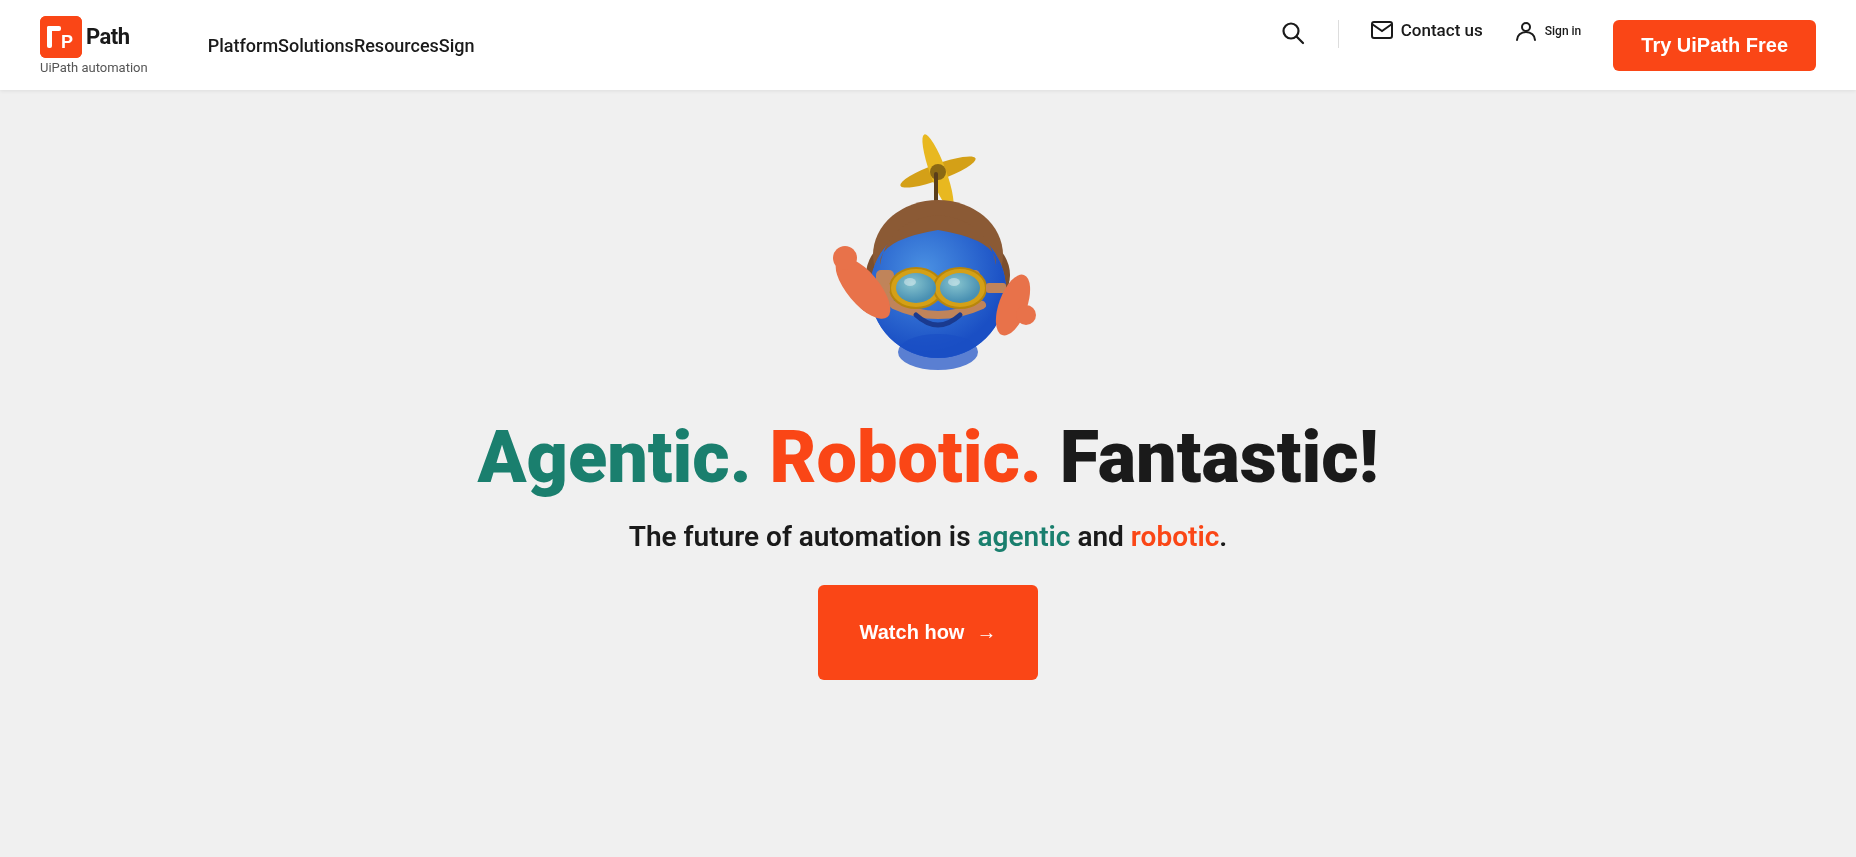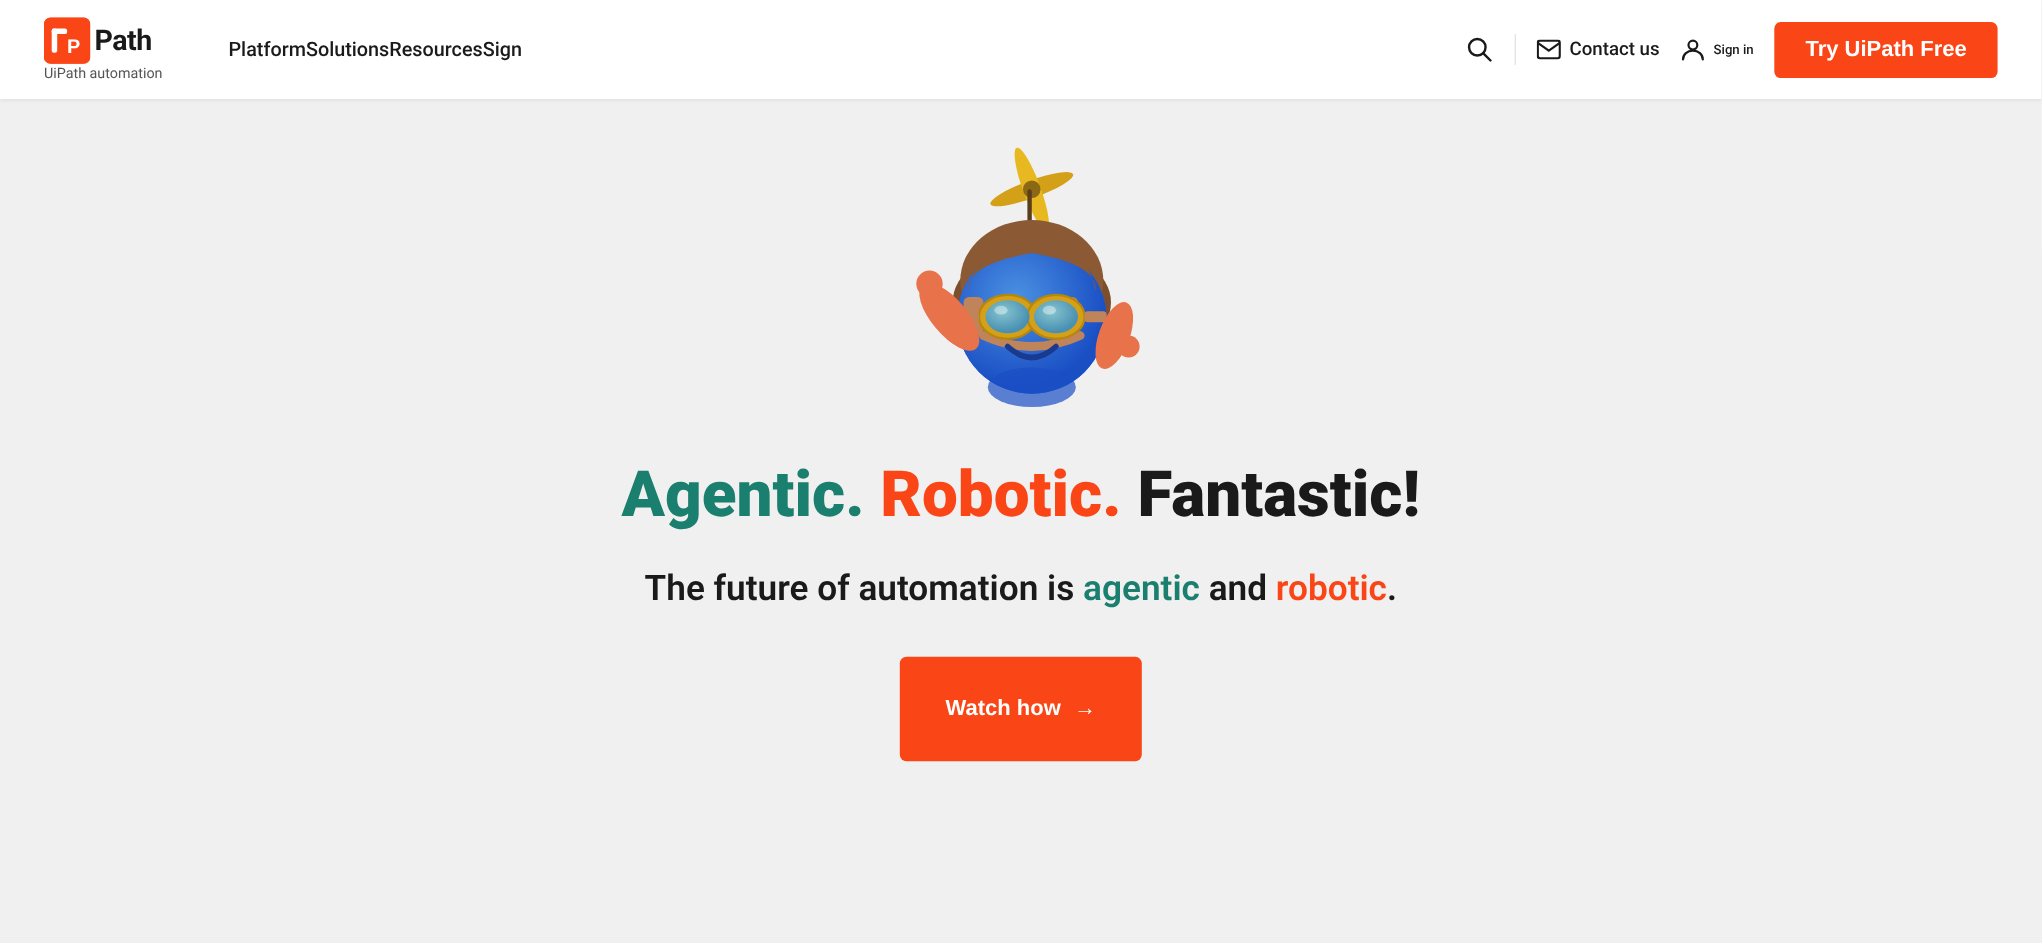--- a/index.html
+++ b/index.html
@@ -44,21 +44,21 @@
       display: flex;
       align-items: center;
       justify-content: center;
       font-weight: 900;
       font-size: 18px;
       color: white;
       letter-spacing: -1px;
     }
 
     .logo-text-path {
-      font-size: 26px;
+      font-size: 22px;
       font-weight: 700;
       color: #1a1a1a;
       letter-spacing: -0.5px;
     }
 
     .logo-tagline {
       font-size: 13px;
       color: #555;
       margin-top: 2px;
       font-weight: 400;
@@ -72,22 +72,22 @@
     .nav-link {
       font-size: 18px;
       font-weight: 500;
       color: #1a1a1a;
       text-decoration: none;
       cursor: pointer;
     }
 
     .nav-right {
       display: flex;
-      align-items: center;
-      gap: 19px;
+      align-items: flex-start;
+      gap: 32px;
     }
 
     .nav-search {
       cursor: pointer;
     }
 
     .nav-divider {
       width: 1px;
       height: 28px;
       background: #ddd;
@@ -143,37 +143,37 @@
     
     .robot-container {
       width: 260px;
       height: 290px;
       position: relative;
       margin-bottom: 10px;
     }
 
     
     .hero-headline {
-      font-size: 58px;
+      font-size: 72px;
       font-weight: 900;
       line-height: 1.05;
       text-align: center;
-      margin-bottom: 34px;
+      margin-bottom: 24px;
     }
 
     .word-agentic { color: #1a7f6e; }
     .word-robotic { color: #FA4616; }
     .word-fantastic { color: #1a1a1a; }
 
     .hero-subtext {
-      font-size: 32px;
+      font-size: 28px;
       font-weight: 600;
       color: #1a1a1a;
       text-align: center;
-      margin-bottom: 44px;
+      margin-bottom: 32px;
     }
 
     .hero-subtext .agentic-word { color: #1a7f6e; }
     .hero-subtext .robotic-word { color: #FA4616; }
 
     .btn-watch {
       background: #FA4616;
       color: white;
       font-size: 20px;
       font-weight: 700;

